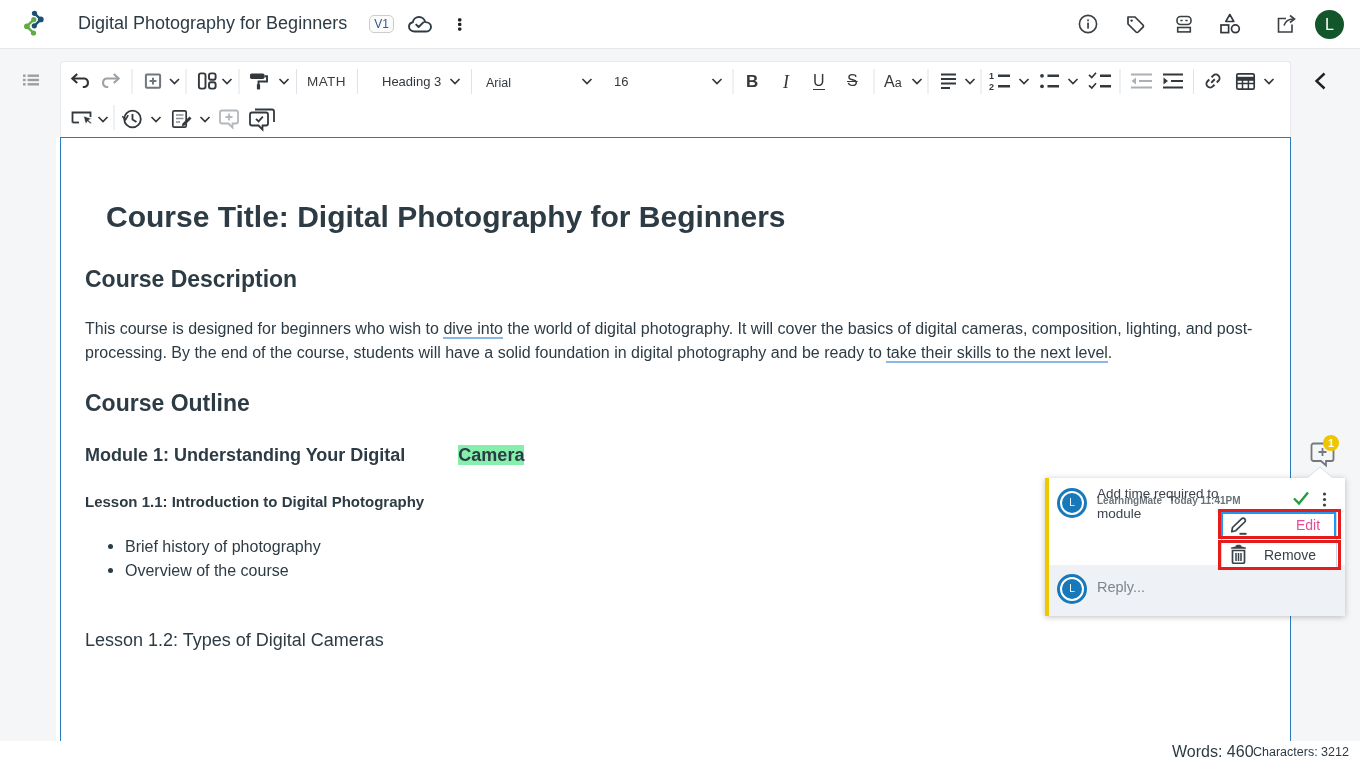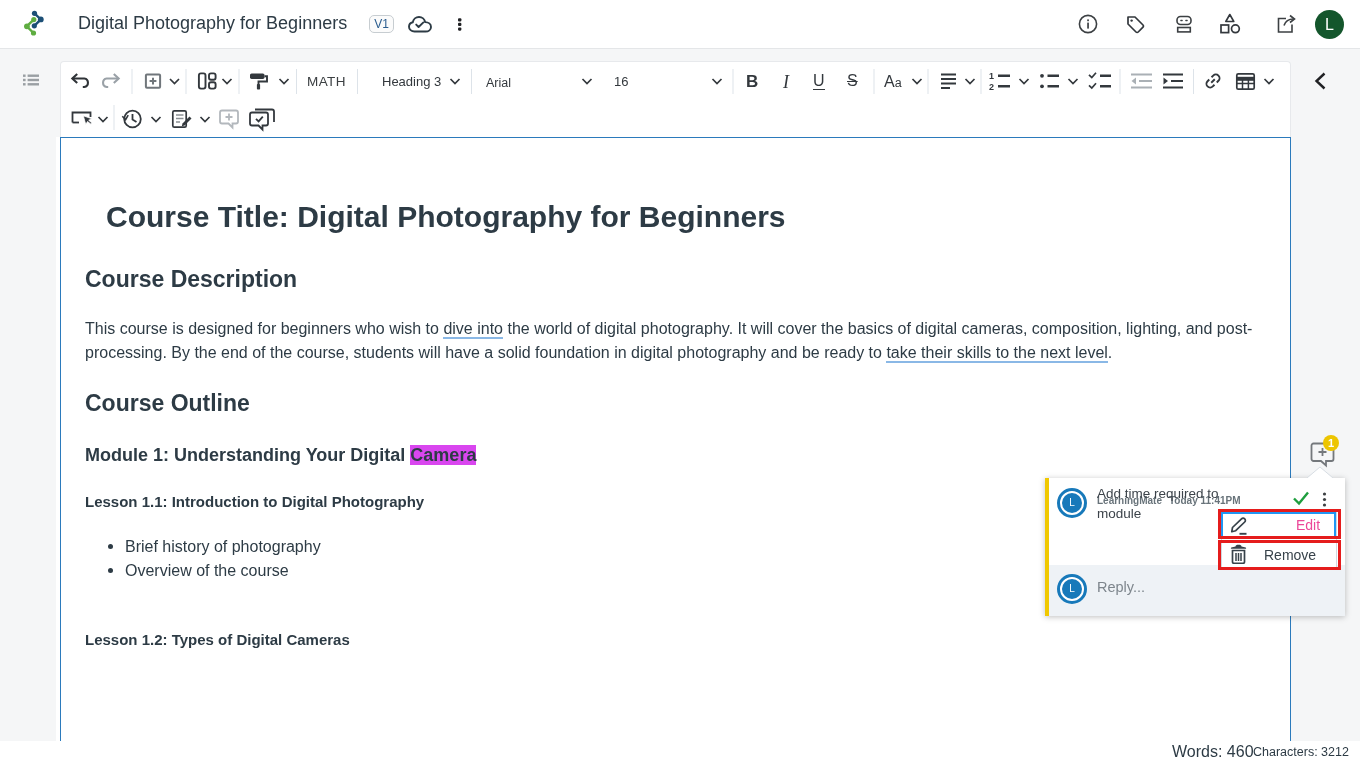--- a/index.html
+++ b/index.html
@@ -240,27 +240,27 @@
   <path d="M11.5 1.5 L3.5 9 L11.5 16.5" fill="none" stroke="#202124" stroke-width="2.4"></path>
 </svg>
 
 <div class="abs" style="left:60px; top:137px; width:1231px; height:604px; background:#fff; border:1px solid #2b7abc; border-bottom:none;"></div>
 
 <div id="doc" class="abs" style="left:61px; top:138px; width:1229px; height:603px; overflow:hidden; color:#2d3b45;">
   <div class="abs" style="left:24px; top:60.6px; font-size:30px; line-height:36px; font-weight:bold; white-space:nowrap;margin-left:21px;">Course Title: Digital Photography for Beginners</div>
   <div class="abs" style="left:24px; top:126.5px; font-size:23px; line-height:28px; font-weight:bold; white-space:nowrap;">Course Description</div>
   <div class="abs" style="left:24px; top:179px; font-size:16px; line-height:24px; white-space:nowrap;">This course is designed for beginners who wish to <span style="border-bottom:2px solid #8ab8e6;">dive into</span> the world of digital photography. It will cover the basics of digital cameras, composition, lighting, and post-<br>processing. By the end of the course, students will have a solid foundation in digital photography and be ready to <span style="border-bottom:2px solid #8ab8e6;">take their skills to the next level</span>.</div>
   <div class="abs" style="left:24px; top:250.5px; font-size:23px; line-height:28px; font-weight:bold; white-space:nowrap;">Course Outline</div>
-  <div class="abs" style="left:24px; top:305px; font-size:18px; line-height:24px; font-weight:bold; white-space:nowrap;">Module 1: Understanding Your Digital <span style="background:#d946ef;">Camera</span></div>
+  <div class="abs" style="left:24px; top:305px; font-size:18px; line-height:24px; font-weight:bold; white-space:nowrap;">Module 1: Understanding Your Digital <span style="background:#86efac;margin-left:48px;">Camera</span></div>
   <div class="abs" style="left:24px; top:353.7px; font-size:15px; line-height:20px; font-weight:bold; white-space:nowrap;">Lesson 1.1: Introduction to Digital Photography</div>
   <div class="abs" style="left:47px; top:397.4px; font-size:16px; line-height:24px; white-space:nowrap;">
     <div><span class="blt"></span>Brief history of photography</div>
     <div><span class="blt"></span>Overview of the course</div>
   </div>
-  <div class="abs" style="left:24px; top:492.2px; font-size:15px; line-height:20px; font-weight:bold; white-space:nowrap;">Lesson 1.2: Types of Digital Cameras</div>
+  <div class="abs" style="left:24px; top:492.2px; font-size:18px; line-height:20px; font-weight:normal; white-space:nowrap;">Lesson 1.2: Types of Digital Cameras</div>
 </div>
 <style>
 .blt { display:inline-block; width:5px; height:5px; border-radius:50%; background:#2d3b45; margin-right:12px; vertical-align:3px; }
 </style>
 
 <svg class="abs" style="left:1309px; top:441px;" width="27" height="27" viewBox="0 0 27 27">
   <path d="M4.5 2.5 L22.5 2.5 C23.6 2.5 24.5 3.4 24.5 4.5 L24.5 18 C24.5 19.1 23.6 20 22.5 20 L17 20 L17 24.5 L12 20 L4.5 20 C3.4 20 2.5 19.1 2.5 18 L2.5 4.5 C2.5 3.4 3.4 2.5 4.5 2.5 Z" fill="#f5f6f7" stroke="#74787c" stroke-width="1.8"></path>
   <path d="M13.5 7 L13.5 15 M9.5 11 L17.5 11" stroke="#74787c" stroke-width="1.8"></path>
 </svg>
 <div class="abs" style="left:1323px; top:435px; width:16px; height:16px; border-radius:50%; background:#edc500; color:#fff; font-size:11px; font-weight:bold; text-align:center; line-height:16px;">1</div>

